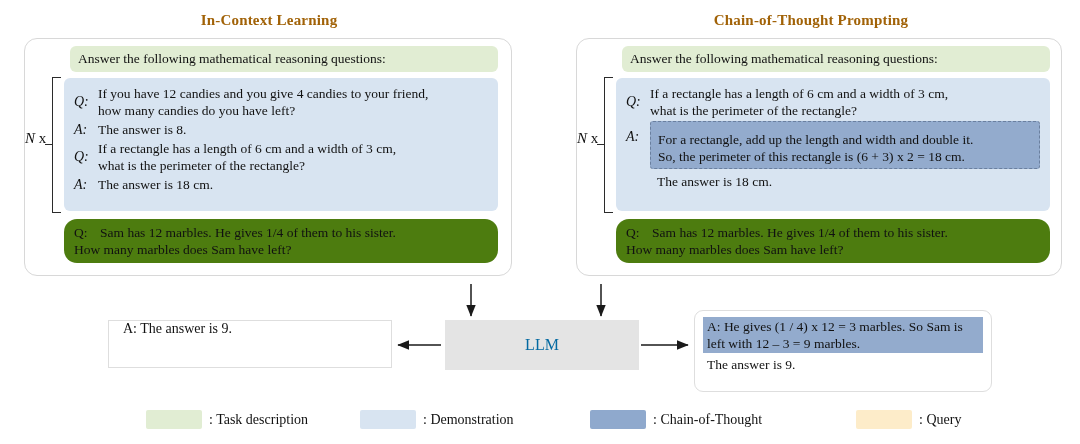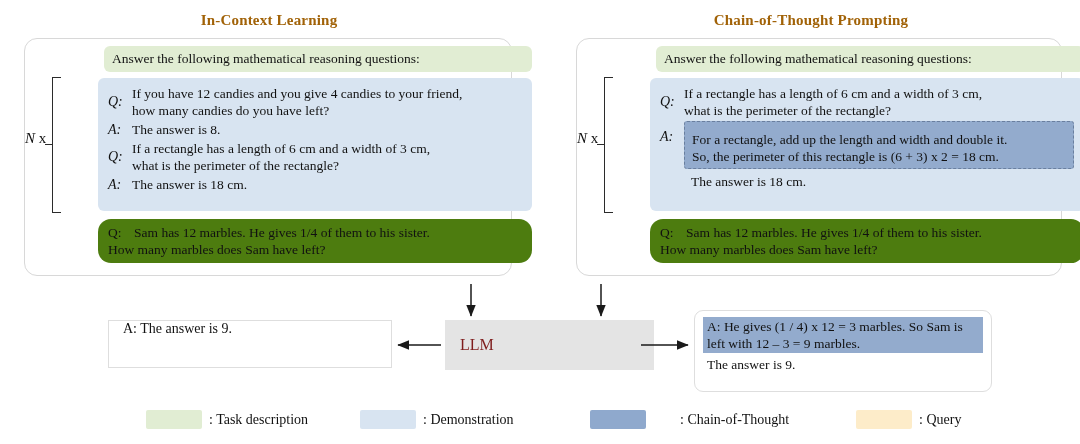--- a/index.html
+++ b/index.html
@@ -46,21 +46,20 @@
   #panel-icl { left: 24px;  top: 38px; width: 488px; height: 238px; }
   #panel-cot { left: 576px; top: 38px; width: 486px; height: 238px; }
 
   
   .block {
     position: absolute;
     box-sizing: border-box;
     border-radius: 6px;
     font-size: 13.5px;
     line-height: 17px;
-    margin-left: 34px;
   }
   .block.task  { background: #e1edd3; }
   .block.demo  { background: #d8e4f1; }
   .block.query { background: #4d7c0f; border-radius: 13px; }
   .block.cot {
     background: #93abcd;
     border: 1px dashed #6a7f9e;
     border-radius: 3px;
   }
 
@@ -135,23 +134,23 @@
   #stub-cot { left: 597px; top: 144px; }
 
   
   #llm-box {
     position: absolute;
     left: 445px; top: 320px;
     width: 194px; height: 50px;
     background: #e4e4e4;
     display: flex;
     align-items: center;
+    justify-content: center;
     font-size: 16px;
-    color: #7f1d1d;
-    padding-left: 15px;
+    color: #0369a1;
   }
 
   
   #out-left {
     position: absolute;
     left: 108px; top: 320px;
     width: 284px; height: 48px;
     border: 1px solid #dedede;
     border-radius: 0;
     background: #ffffff;
@@ -205,21 +204,21 @@
     width: 56px; height: 19px;
     margin-right: 7px;
     border-radius: 2px;
   }
   .sw-task  { background: #e1edd3; }
   .sw-demo  { background: #d8e4f1; }
   .sw-cot   { background: #8fa9cd; }
   .sw-query { background: #fdecc9; }
   #legend-task  { left: 146px; top: 6px; }
   #legend-demo  { left: 360px; top: 6px; }
-  #legend-cot   { left: 590px; top: 6px; gap: 27px; }
+  #legend-cot   { left: 590px; top: 6px; }
   #legend-query { left: 856px; top: 6px; }
 </style>
 </head>
 <body>
 
 <div class="stage">
 
   <div class="panel-title" id="title-icl">In-Context Learning</div>
 
   <div class="prompt-panel" id="panel-icl"></div>

